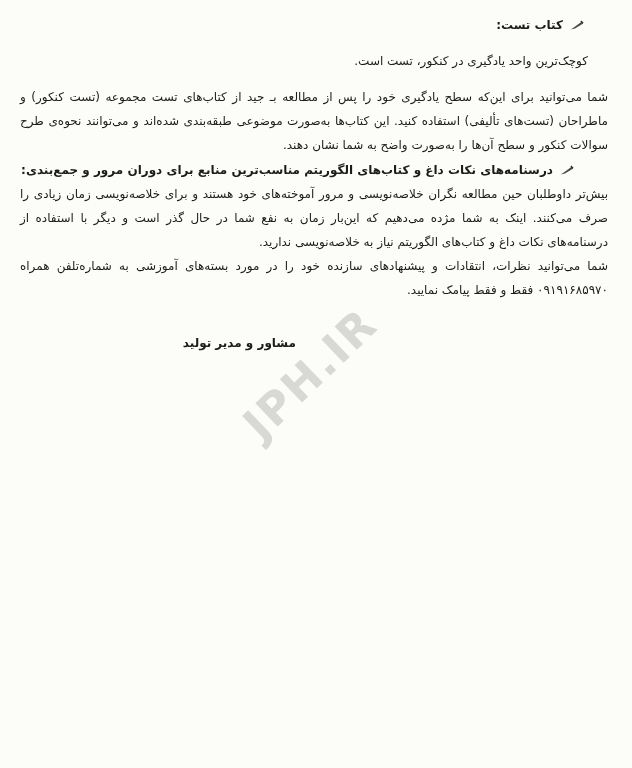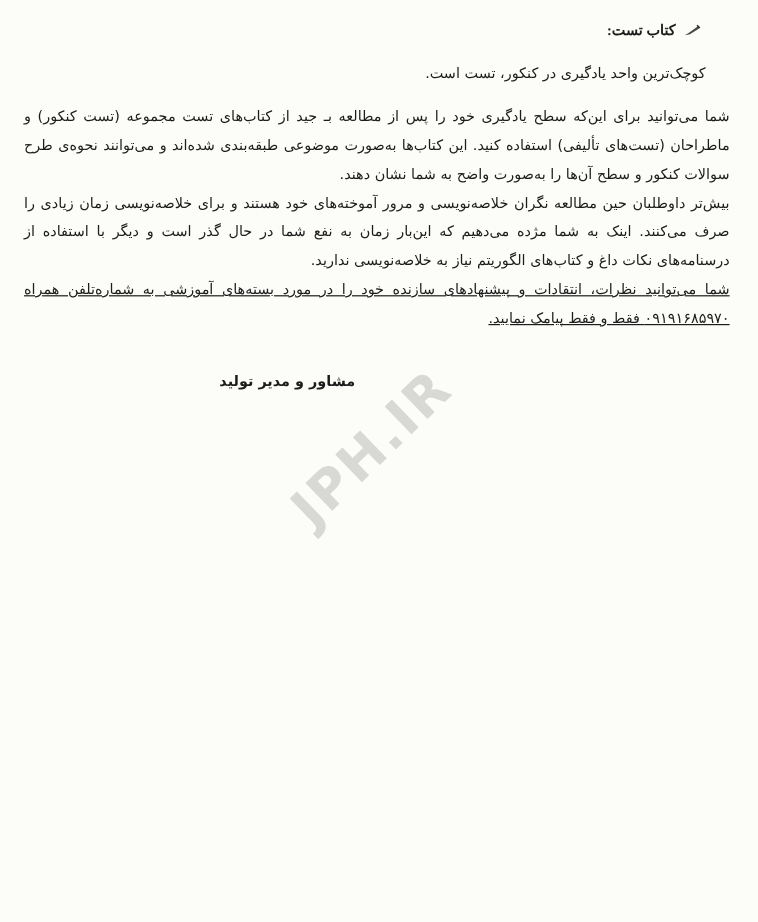--- a/index.html
+++ b/index.html
@@ -17,39 +17,38 @@
     direction: rtl;
     font-size: 12px;
     line-height: 24px;
     color: #1c1c1c;
   }
   .h-row {
     display: flex;
     align-items: center;
     gap: 7px;
     font-weight: bold;
-    font-family: Liberation Serif, serif;
   }
   .h-row .bullet {
     flex: 0 0 auto;
     display: inline-flex;
     align-items: center;
   }
   .h1-row { padding-right: 24px; }
   .h2-row { padding-right: 34px; margin-top: 1px; }
   .intro {
     margin: 12px;
     padding-right: 8px;
   }
   p.body-par {
     margin: 0;
     text-align: justify;
     text-align-last: right;
   }
-  .contact-par { margin-top: 6px; text-decoration: underline; }
+  .contact-par { margin-top: 6px; }
   .signature {
     margin-top: 28px;
     margin-right: 312px;
     width: fit-content;
     text-align: center;
     font-weight: bold;
     line-height: 27px;
   }
   .watermark {
     position: absolute;
@@ -79,20 +78,29 @@
         <path d="M11.2 0.6 L13.6 2.8 L12.6 3.6 L10.4 1.4 Z" fill="#2a2a2a"></path>
       </svg>
     </span>
     <span>کتاب تست:</span>
   </div>
 
   <p class="intro">کوچک‌ترین واحد یادگیری در کنکور، تست است.</p>
 
   <p class="body-par">شما می‌توانید برای این‌که سطح یادگیری خود را پس از مطالعه بـ جید از کتاب‌های تست مجموعه (تست کنکور) و ماطراحان (تست‌های تألیفی) استفاده کنید. این کتاب‌ها به‌صورت موضوعی طبقه‌بندی شده‌اند و می‌توانند نحوه‌ی طرح سوالات کنکور و سطح آن‌ها را به‌صورت واضح به شما نشان دهند.</p>
 
+  <div class="h-row h2-row">
+    <span class="bullet">
+      <svg width="14" height="10" viewBox="0 0 14 10" aria-hidden="true">
+        <path d="M0.6 9.4 L3.8 7.6 L11.6 1.8 L13.2 3.4 L5.0 8.6 Z" fill="#4a4a4a"></path>
+        <path d="M11.2 0.6 L13.6 2.8 L12.6 3.6 L10.4 1.4 Z" fill="#2a2a2a"></path>
+      </svg>
+    </span>
+    <span>درسنامه‌های نکات داغ و کتاب‌های الگوریتم مناسب‌ترین منابع برای دوران مرور و جمع‌بندی:</span>
+  </div>
 
   <p class="body-par">بیش‌تر داوطلبان حین مطالعه نگران خلاصه‌نویسی و مرور آموخته‌های خود هستند و برای خلاصه‌نویسی زمان زیادی را صرف می‌کنند. اینک به شما مژده می‌دهیم که این‌بار زمان به نفع شما در حال گذر است و دیگر با استفاده از درسنامه‌های نکات داغ و کتاب‌های الگوریتم نیاز به خلاصه‌نویسی ندارید.</p>
 
   <p class="body-par contact-par"><span>شما می‌توانید نظرات، انتقادات و پیشنهادهای سازنده خود را در مورد بسته‌های آموزشی به شماره‌تلفن همراه </span><span class="phone">۰۹۱۹۱۶۸۵۹۷۰</span><span> فقط و فقط پیامک نمایید.</span></p>
 
   <div class="signature">
     <div>مشاور و مدیر تولید</div>
   </div>
 
   <div class="watermark">JPH.IR</div>

